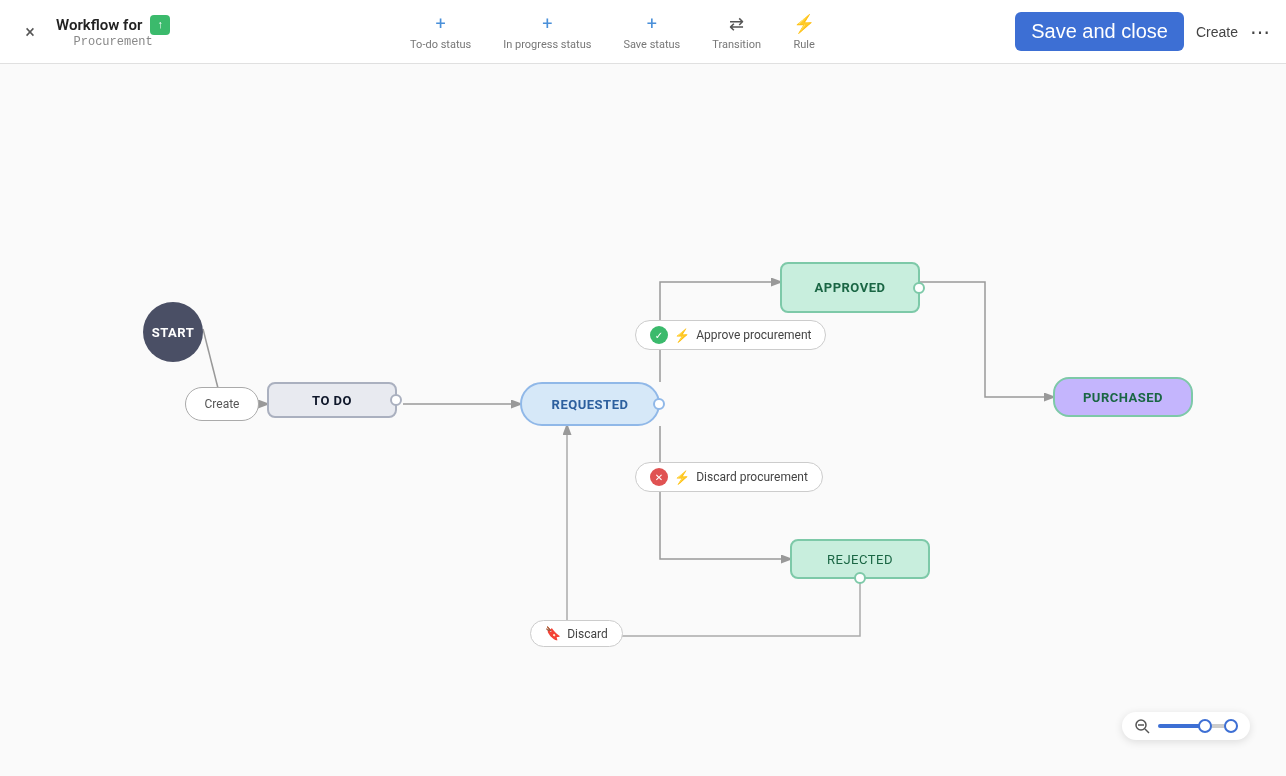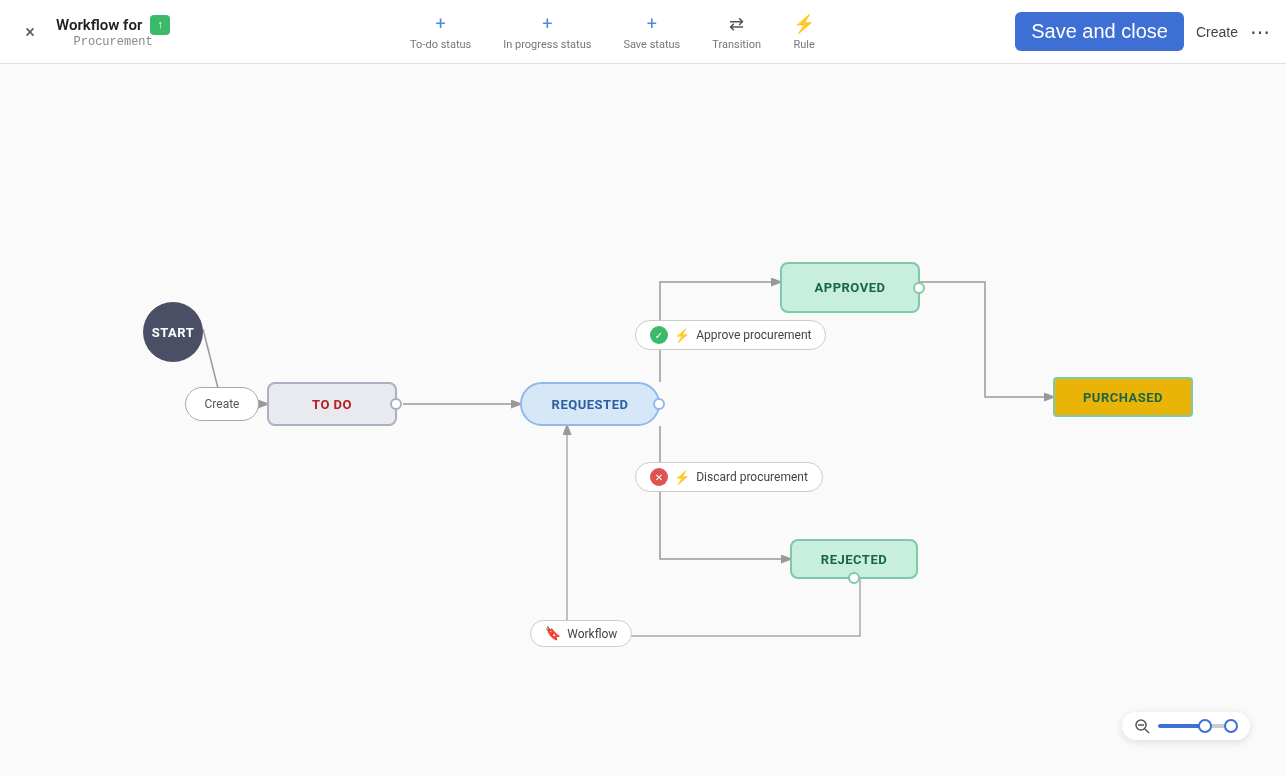--- a/index.html
+++ b/index.html
@@ -167,25 +167,25 @@
       background: #fff;
       color: #555;
       font-size: 12px;
       left: 185px;
       top: 323px;
     }
 
     
     .node-todo {
       width: 130px;
-      height: 44px;
+      height: 36px;
       border-radius: 8px;
       border: 2px solid #aab0bf;
       background: #e8eaf0;
-      color: #b91c1c;
+      color: #0f172a;
       font-size: 13px;
       font-weight: 700;
       left: 267px;
       top: 318px;
       letter-spacing: 0.5px;
     }
     .node-todo-dot {
       position: absolute;
       right: -7px;
       top: 50%;
@@ -246,41 +246,41 @@
       height: 12px;
       border-radius: 50%;
       border: 2px solid #7dc9a8;
       background: #fff;
     }
 
     
     .node-purchased {
       width: 140px;
       height: 40px;
-      border-radius: 4px;
+      border-radius: 16px;
       border: 2px solid #7dc9a8;
-      background: #eab308;
+      background: #c4b5fd;
       color: #1a6644;
       font-size: 13px;
       font-weight: 700;
       left: 1053px;
       top: 313px;
       letter-spacing: 0.5px;
     }
 
     
     .node-rejected {
-      width: 128px;
+      width: 140px;
       height: 40px;
       border-radius: 8px;
       border: 2px solid #7dc9a8;
       background: #c8eedd;
       color: #1a6644;
       font-size: 13px;
-      font-weight: 700;
+      font-weight: 400;
       left: 790px;
       top: 475px;
       letter-spacing: 0.5px;
       text-align: right;
     }
     .node-rejected-dot {
       position: absolute;
       bottom: -7px;
       left: 50%;
       transform: translateX(-50%);
@@ -505,21 +505,21 @@
   </div>
 
   <div class="transition-label label-decline">
     <div class="tl-deny">✕</div>
     <span class="tl-icon">⚡</span>
     <span>Discard procurement</span>
   </div>
 
   <div class="transition-label label-reassess">
     <span class="tl-icon">🔖</span>
-    <span>Workflow</span>
+    <span>Discard</span>
   </div>
 
   <div class="zoom-controls">
     <button class="zoom-btn">
       <svg width="16" height="16" viewBox="0 0 16 16">
         <circle cx="7" cy="7" r="5" fill="none" stroke="#555" stroke-width="1.5"></circle>
         <line x1="11" y1="11" x2="15" y2="15" stroke="#555" stroke-width="1.5"></line>
         <line x1="4" y1="7" x2="10" y2="7" stroke="#555" stroke-width="1.5"></line>
       </svg>
     </button>

